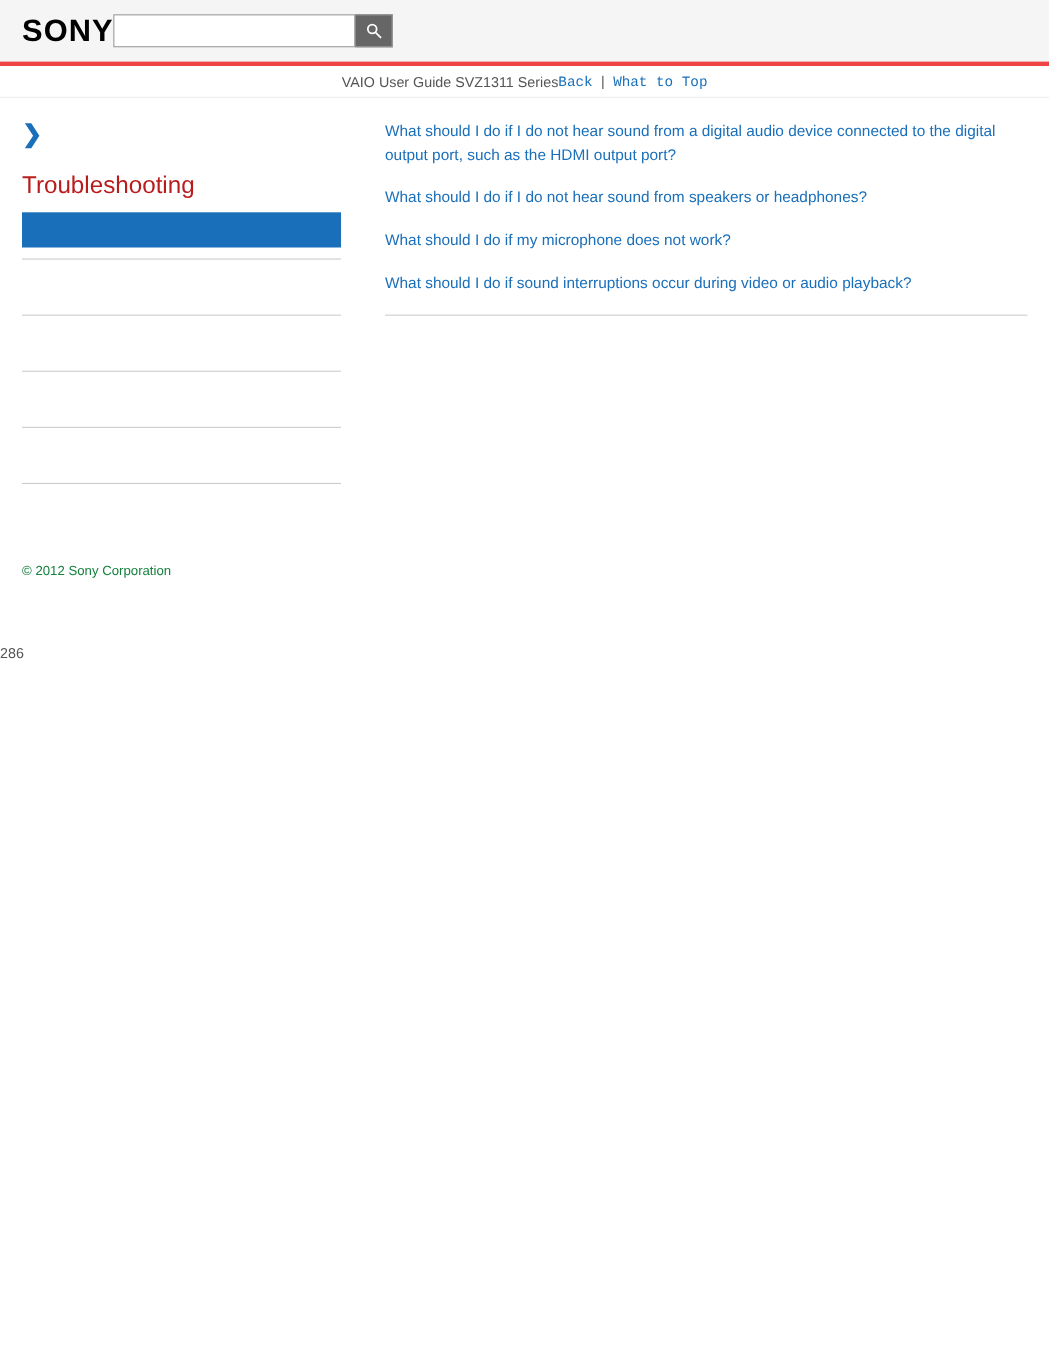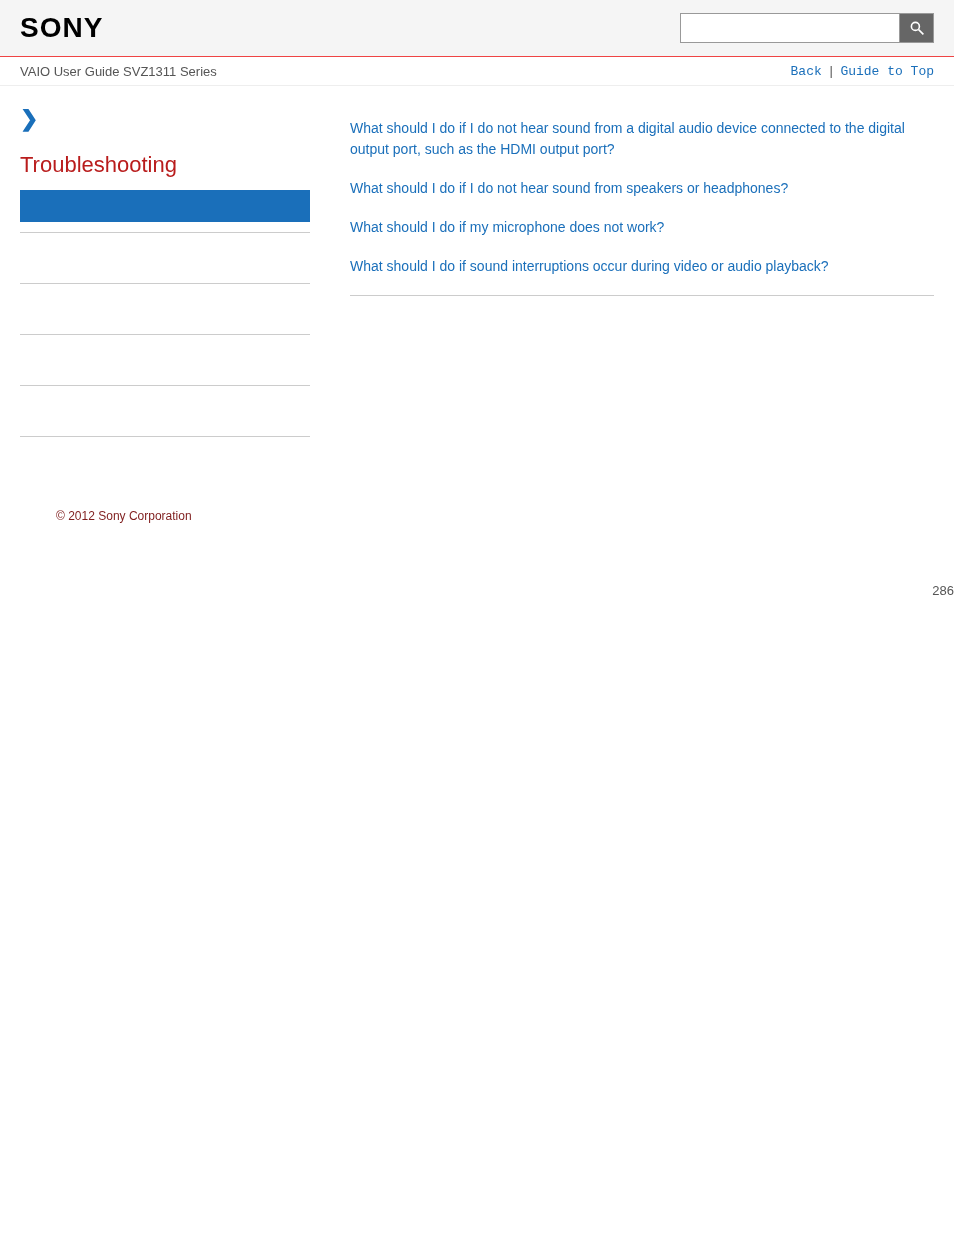--- a/index.html
+++ b/index.html
@@ -9,24 +9,24 @@
       color: #333;
       background: #fff;
       width: 954px;
       min-height: 1235px;
     }
 
     
     #header {
       display: flex;
       align-items: center;
-      justify-content: space-between;
+      justify-content: flex-start;
       padding: 12px 20px 12px 20px;
       background: #f5f5f5;
-      border-bottom: 1px solid #ef4444;
+      border-bottom: 4px solid #ef4444;
     }
     #sony-logo {
       font-family: Arial Black, sans-serif;
       font-size: 28px;
       font-weight: 900;
       color: #000;
       letter-spacing: 1px;
     }
     #search-area {
       display: flex;
@@ -55,21 +55,21 @@
       width: 16px;
       height: 16px;
       fill: none;
       stroke: #fff;
       stroke-width: 2;
     }
 
     
     #nav-bar {
       display: flex;
-      justify-content: space-between;
+      justify-content: center;
       align-items: center;
       padding: 6px 20px;
       font-size: 13px;
       color: #555;
       border-bottom: 1px solid #eee;
     }
     #nav-links a {
       color: #1a6fba;
       text-decoration: none;
       font-size: 13px;
@@ -124,21 +124,20 @@
     }
 
     .sidebar-blank-item {
       height: 30px;
     }
 
     
     #right-content {
       flex: 1;
       padding-left: 20px;
-      margin-top: 12px;
     }
 
     .content-link {
       display: block;
       color: #1a6fba;
       text-decoration: none;
       font-size: 14px;
       line-height: 1.5;
       margin-bottom: 18px;
     }
@@ -148,26 +147,25 @@
       border-top: 1px solid #ccc;
       margin: 10px 0 20px 0;
     }
 
     
     #footer {
       padding: 20px 20px 0 20px;
     }
     #copyright {
       font-size: 12px;
-      color: #7f1d1d;
-      margin-left: 36px;
+      color: #15803d;
     }
 
     #page-number {
-      text-align: right;
+      text-align: left;
       color: #555;
       font-size: 13px;
       margin-top: 60px;
       padding-bottom: 30px;
     }
   </style>
 </head>
 <body>
 
 <div id="header">
@@ -182,21 +180,21 @@
     </button>
   </div>
 </div>
 
 <div id="nav-bar">
   <span id="guide-title">VAIO User Guide SVZ1311 Series</span>
   <div id="nav-links">
     <a>Back</a>
     <span id="nav-separator"> | </span>
     <a>
-      <span>Guide to Top</span>
+      <span>What to Top</span>
     </a>
   </div>
 </div>
 
 <div id="main-content">
 
   <div id="sidebar">
     <span id="chevron-icon">❯</span>
     <h1 id="sidebar-title">Troubleshooting</h1>
     <div id="sidebar-active-item"></div>

